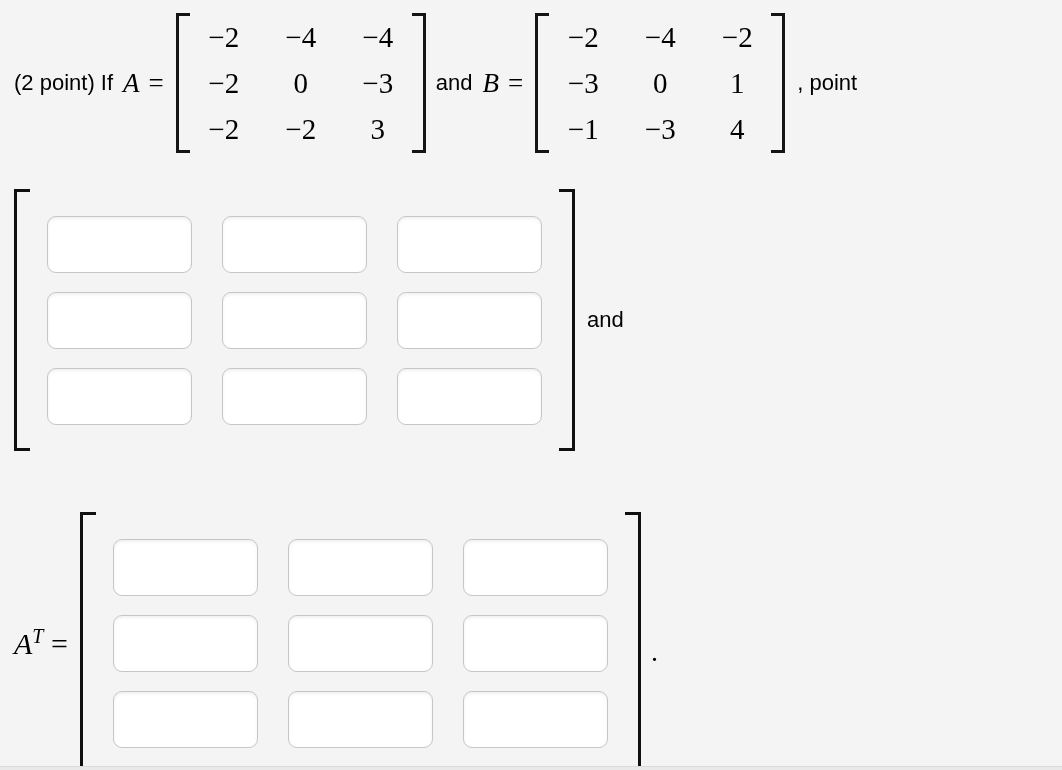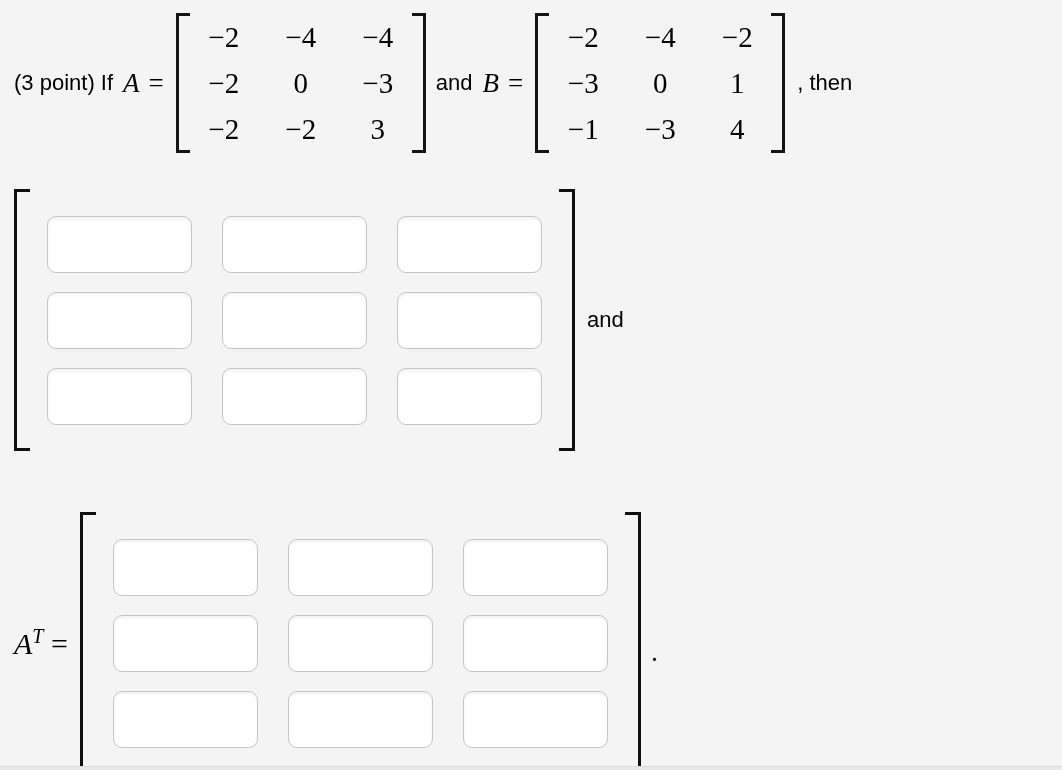--- a/index.html
+++ b/index.html
@@ -106,21 +106,21 @@
     margin-left: 10px;
     margin-top: 18px;
   }
 </style>
 </head>
 <body>
 
 <div class="page">
 
   <div class="row statement">
-    <span class="sans">(3 point) If</span>
+    <span class="sans">(2 point) If</span>
     <span class="mvar">A</span>
     <span class="mrel">=</span>
 
     <span class="matrix">
       <span class="br left"></span>
       <span class="mgrid">
         <span class="mcell">−2</span>
         <span class="mcell">−4</span>
         <span class="mcell">−4</span>
         <span class="mcell">−2</span>
@@ -146,21 +146,21 @@
         <span class="mcell">−3</span>
         <span class="mcell">0</span>
         <span class="mcell">1</span>
         <span class="mcell">−1</span>
         <span class="mcell">−3</span>
         <span class="mcell">4</span>
       </span>
       <span class="br right"></span>
     </span>
 
-    <span class="sans suffix">, then</span>
+    <span class="sans suffix">, point</span>
   </div>
 
   <div class="row answer1">
 
     <span class="big-br left"></span>
     <div class="input-grid">
       <input class="cell-input" type="text" value="" style="">
       <input class="cell-input" type="text" value="" style="">
       <input class="cell-input" type="text" value="" style="">
       <input class="cell-input" type="text" value="" style="">

